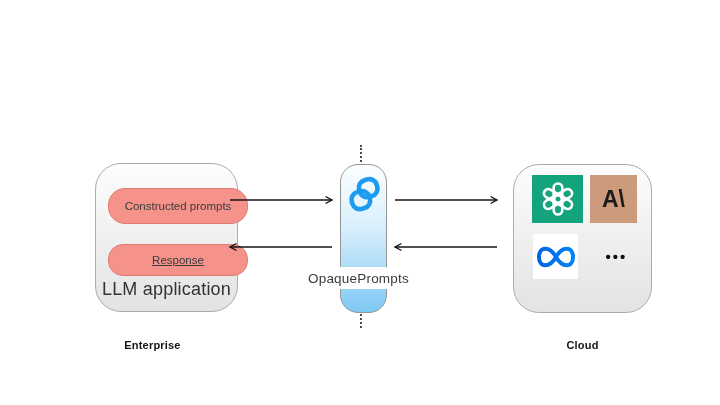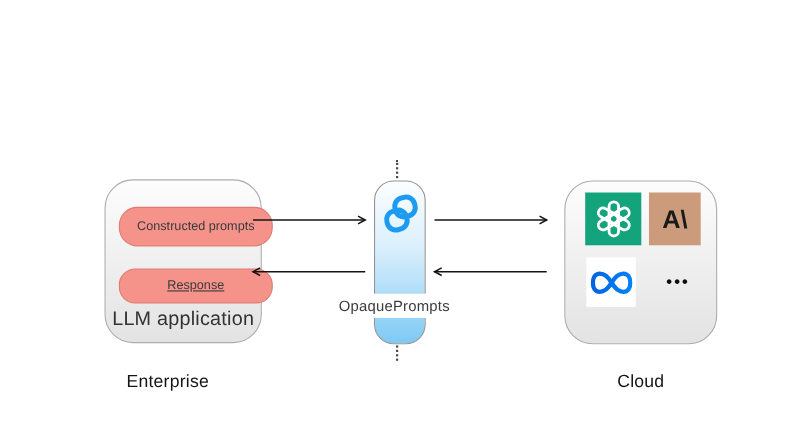--- a/index.html
+++ b/index.html
@@ -12,21 +12,21 @@
   
   .group-box {
     border:1px solid #acacac; border-radius:26px;
     background:linear-gradient(180deg,#fdfdfd 0%,#f1f1f1 45%,#e3e3e3 100%);
   }
   .box-title {
     position:absolute; left:0; right:0; bottom:11px; text-align:center;
     font-size:18px; color:#333333; letter-spacing:.2px;
   }
   .group-label {
-    text-align:center; font-size:16px; font-weight:normal; color:#141414;
+    text-align:center; font-size:11px; font-weight:bold; color:#141414;
     letter-spacing:.2px;
   }
 
   
   .pill {
     position:absolute; left:12px; width:118px;
     background:#f5938b; border:1px solid #de7c73; border-radius:17px;
     display:flex; align-items:center; justify-content:center; text-align:center;
     font-size:11.5px; line-height:1.22; color:#3a3a3a; padding:0 10px;
   }

